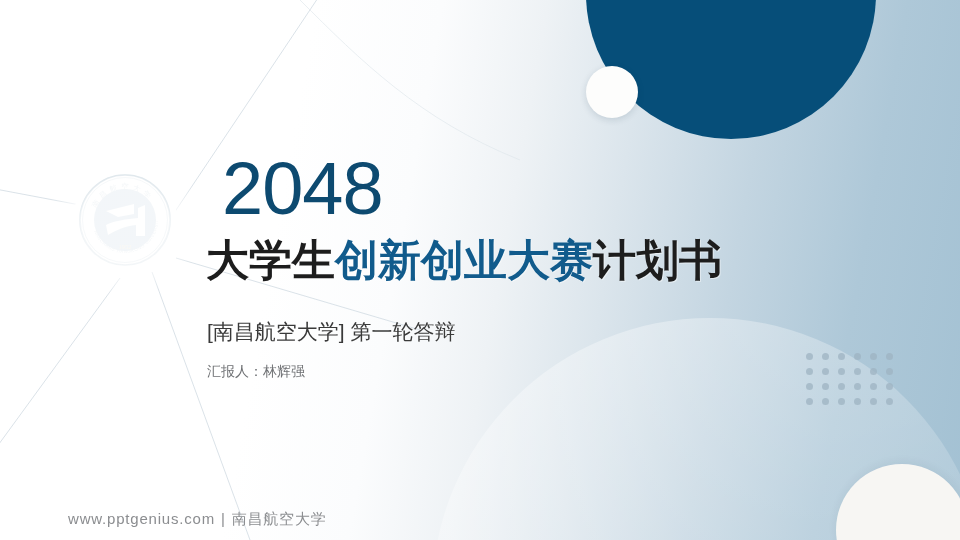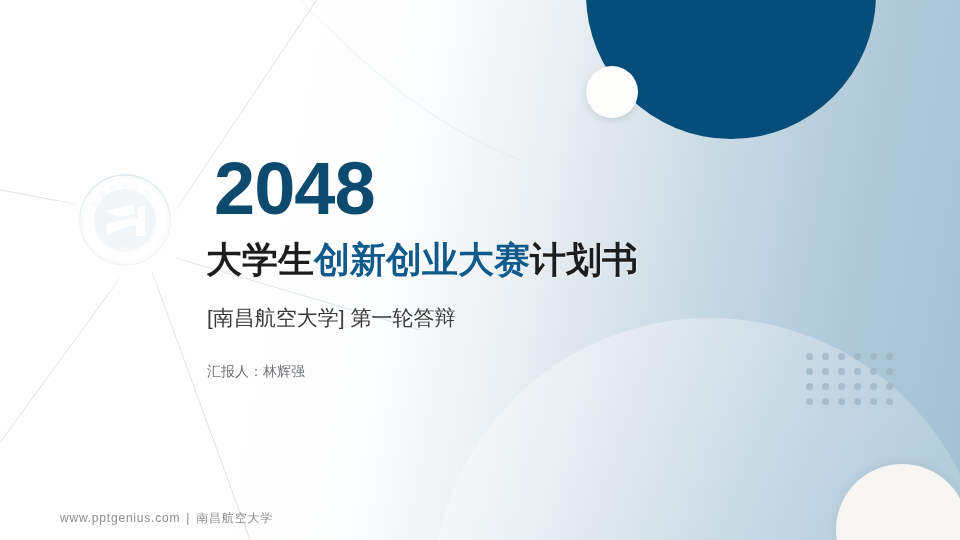--- a/index.html
+++ b/index.html
@@ -113,67 +113,67 @@
   }
 
   
   .content {
     position: absolute;
     left: 206px;
     top: 0;
   }
   .year {
     position: absolute;
-    left: 8px;
+    left: 16px;
     top: 152px;
     font-size: 74px;
     line-height: 74px;
-    font-weight: bold;
+    font-weight: normal;
     letter-spacing: -1px;
     color: #0d4a70;
     text-shadow: 1px 1px 0 rgba(255,255,255,0.55);
   }
   .headline {
     position: absolute;
     left: 0;
     top: 232px;
-    font-size: 36px;
+    font-size: 43px;
     line-height: 56px;
     font-weight: bold;
     color: #1d1d1d;
     white-space: nowrap;
     letter-spacing: 0px;
     text-shadow: 1px 1px 0 rgba(255,255,255,0.45);
   }
   .headline .hl-accent { color: #115b8c; }
   .subtitle {
     position: absolute;
     left: 1px;
-    top: 305px;
+    top: 319px;
     font-size: 21px;
     line-height: 26px;
     color: #3a3a3a;
     white-space: nowrap;
   }
   .meta {
     position: absolute;
     left: 1px;
     top: 360px;
     font-size: 14px;
     line-height: 22px;
     color: #6f7174;
     white-space: nowrap;
   }
 
   
   .footer {
     position: absolute;
-    left: 60px;
+    left: 68px;
     top: 510px;
-    font-size: 12px;
+    font-size: 15px;
     color: #8b8d90;
     letter-spacing: 0.8px;
     white-space: nowrap;
   }
   .footer .sep { margin: 0 6px; }
 </style>
 </head>
 <body>
 
 <div id="slide">

